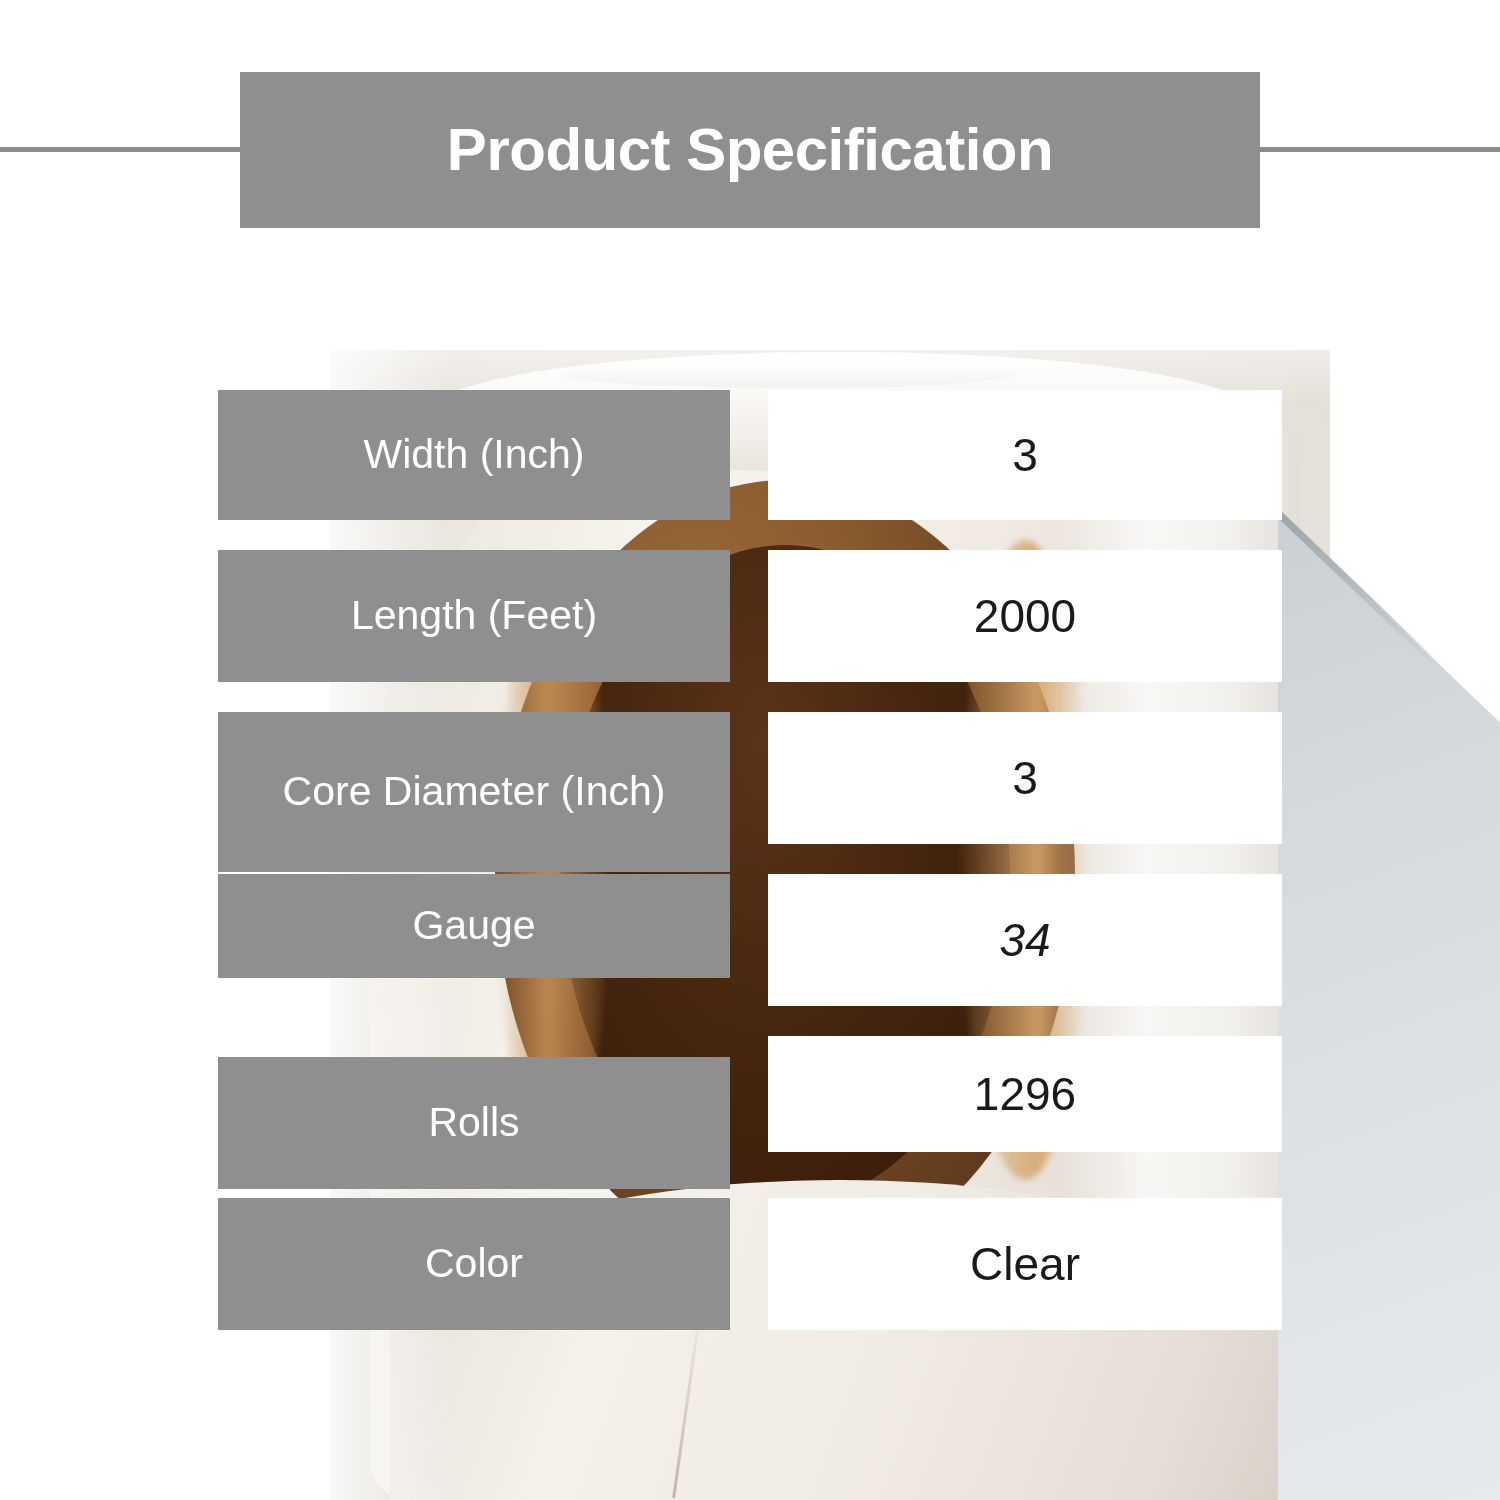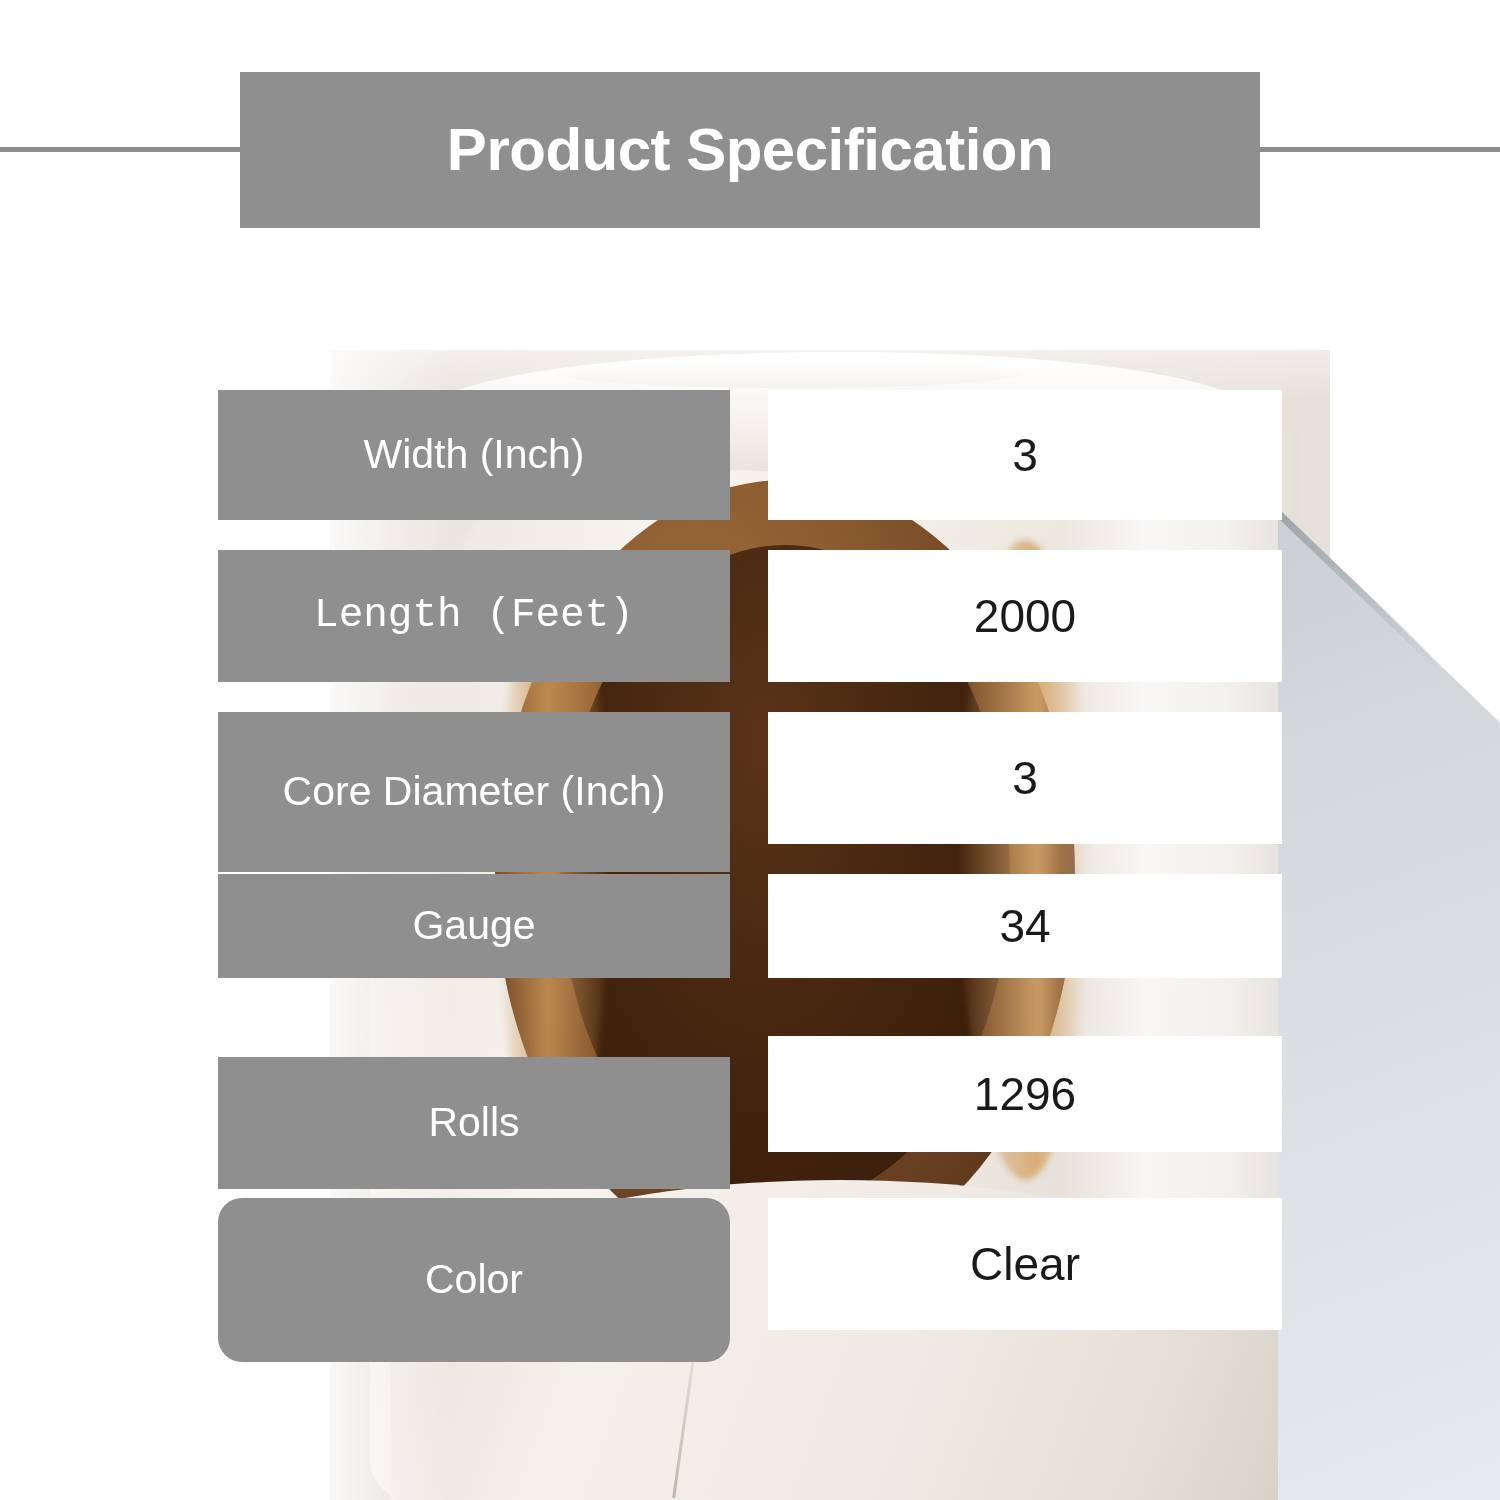--- a/index.html
+++ b/index.html
@@ -249,38 +249,38 @@
   </div>
 
   <div class="spec-table">
 
     <div class="spec-row">
       <div class="spec-label" style="top:390px; height:130px;">Width (Inch)</div>
       <div class="spec-value" style="top:390px; height:130px;">3</div>
     </div>
 
     <div class="spec-row">
-      <div class="spec-label" style="top:550px; height:132px;font-family:Liberation Mono, monospace;">Length (Feet)</div>
+      <div class="spec-label" style="top:550px; height:132px;">Length (Feet)</div>
       <div class="spec-value" style="top:550px; height:132px;">2000</div>
     </div>
 
     <div class="spec-row">
       <div class="spec-label" style="top:712px; height:160px;">Core Diameter (Inch)</div>
       <div class="spec-value" style="top:712px; height:132px;">3</div>
     </div>
 
     <div class="spec-row">
       <div class="spec-label" style="top:874px; height:104px;">Gauge</div>
-      <div class="spec-value" style="top:874px; height:104px;">34</div>
+      <div class="spec-value" style="top:874px; height:132px;font-style:italic;">34</div>
     </div>
 
     <div class="spec-row">
       <div class="spec-label" style="top:1036px; height:132px;margin-top:21px;">Rolls</div>
       <div class="spec-value" style="top:1036px; height:116px;">1296</div>
     </div>
 
     <div class="spec-row">
-      <div class="spec-label" style="top:1198px; height:164px;border-radius:24px;">Color</div>
+      <div class="spec-label" style="top:1198px; height:132px;">Color</div>
       <div class="spec-value" style="top:1198px; height:132px;">Clear</div>
     </div>
 
   </div>
 </div>
 
 </body></html>

